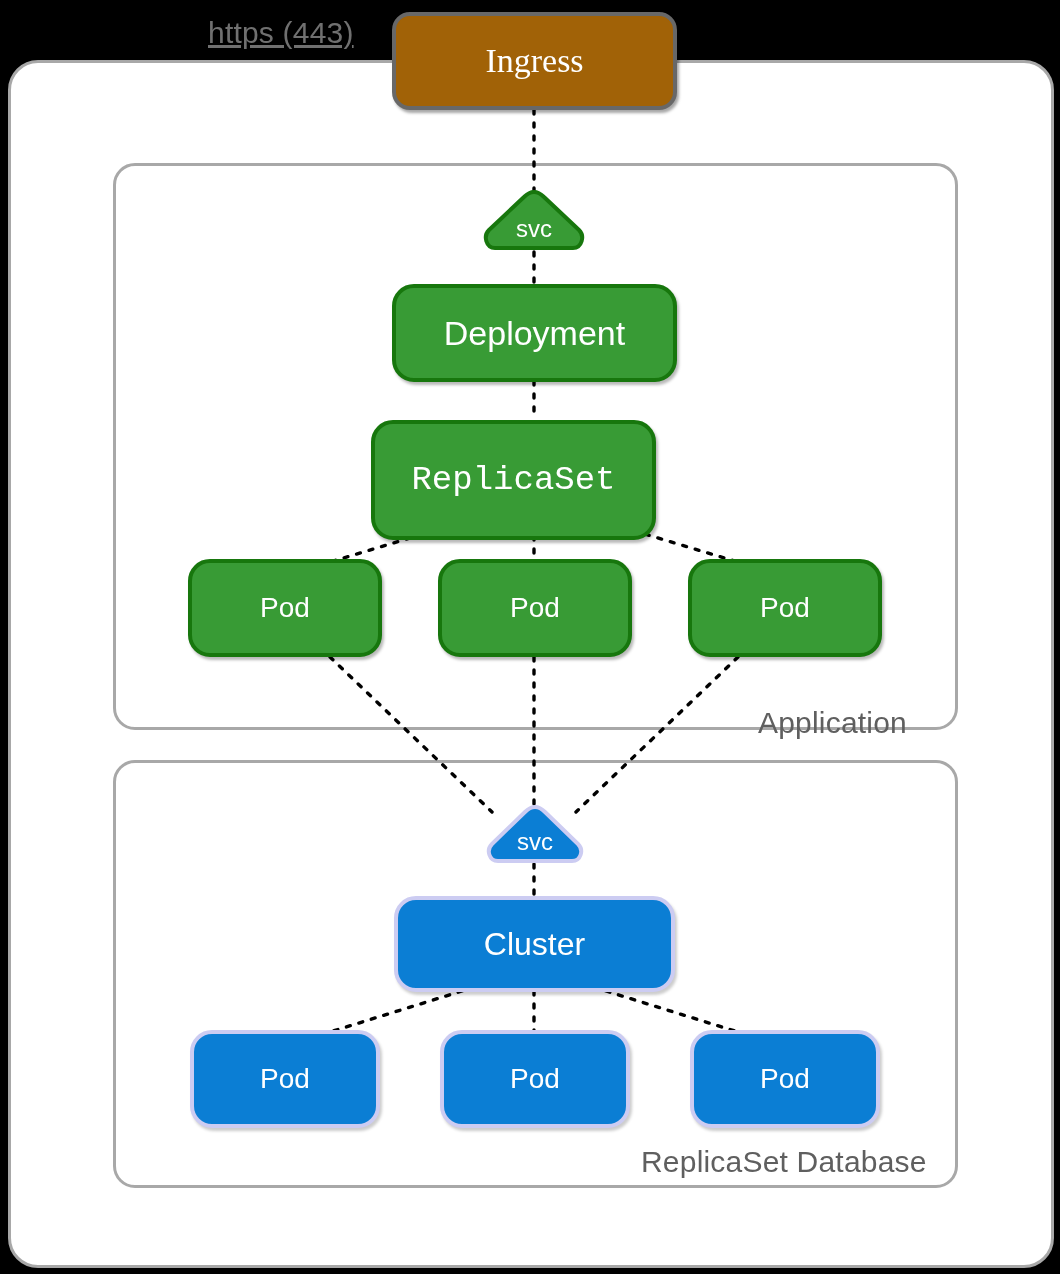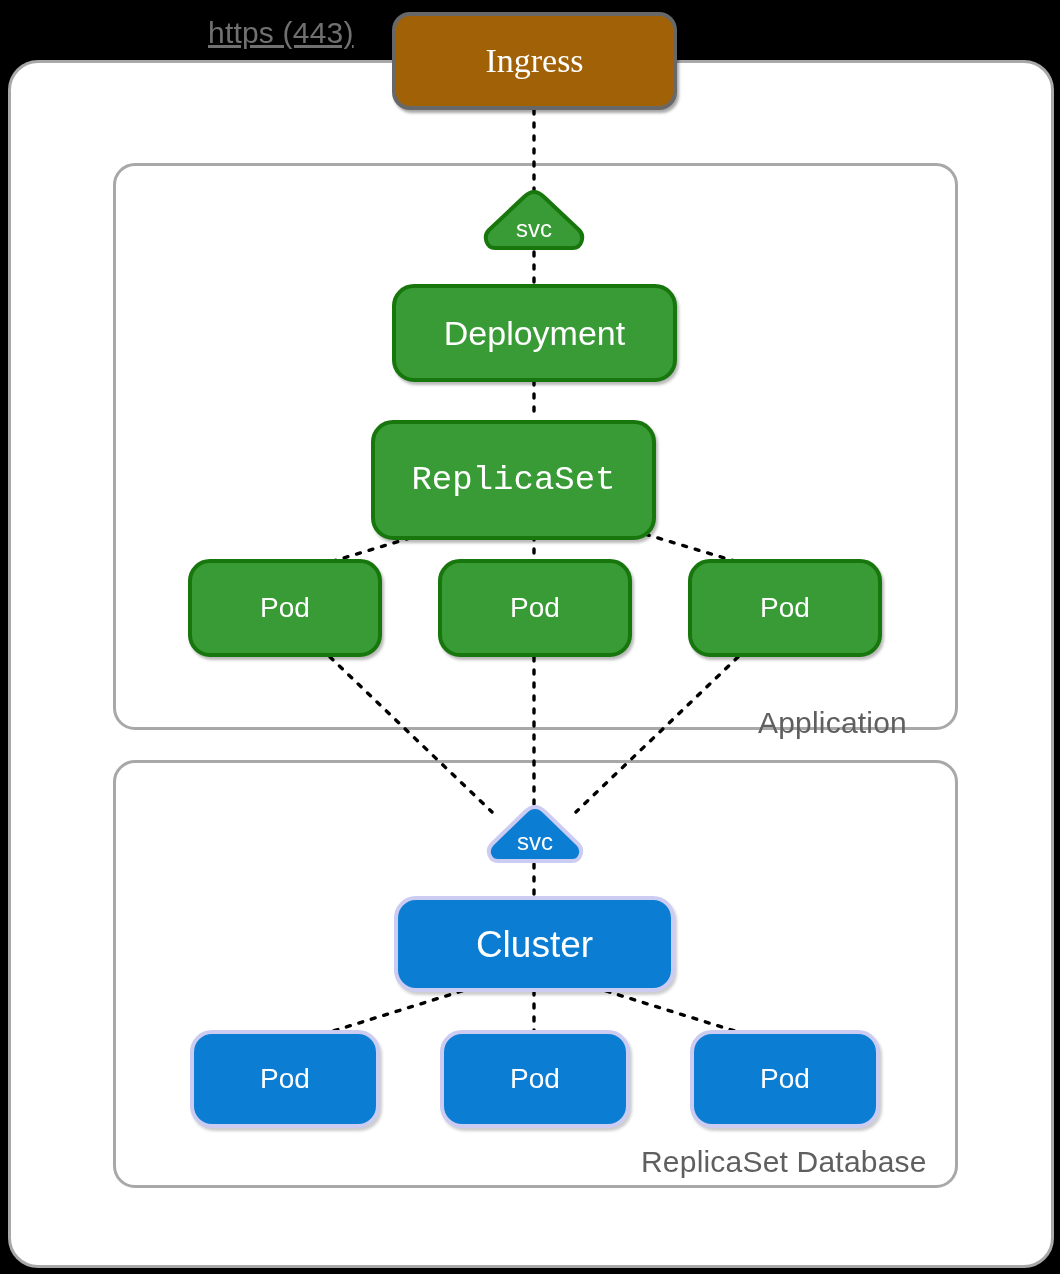--- a/index.html
+++ b/index.html
@@ -71,21 +71,21 @@
     background: #389b35;
     border: 4px solid #17770d;
     border-radius: 22px;
     font-size: 34px;
     box-shadow: 2px 3px 3px rgba(0,0,0,.28);
   }
   .node-blue {
     background: #0b7ed4;
     border: 4px solid #ccccf2;
     border-radius: 22px;
-    font-size: 37px;
+    font-size: 32px;
     box-shadow: 2px 3px 3px rgba(0,0,0,.20);
   }
   .node-pod { font-size: 28px; }
 
   
   .svc {
     position: absolute;
     display: flex;
     align-items: flex-end;
     justify-content: center;

